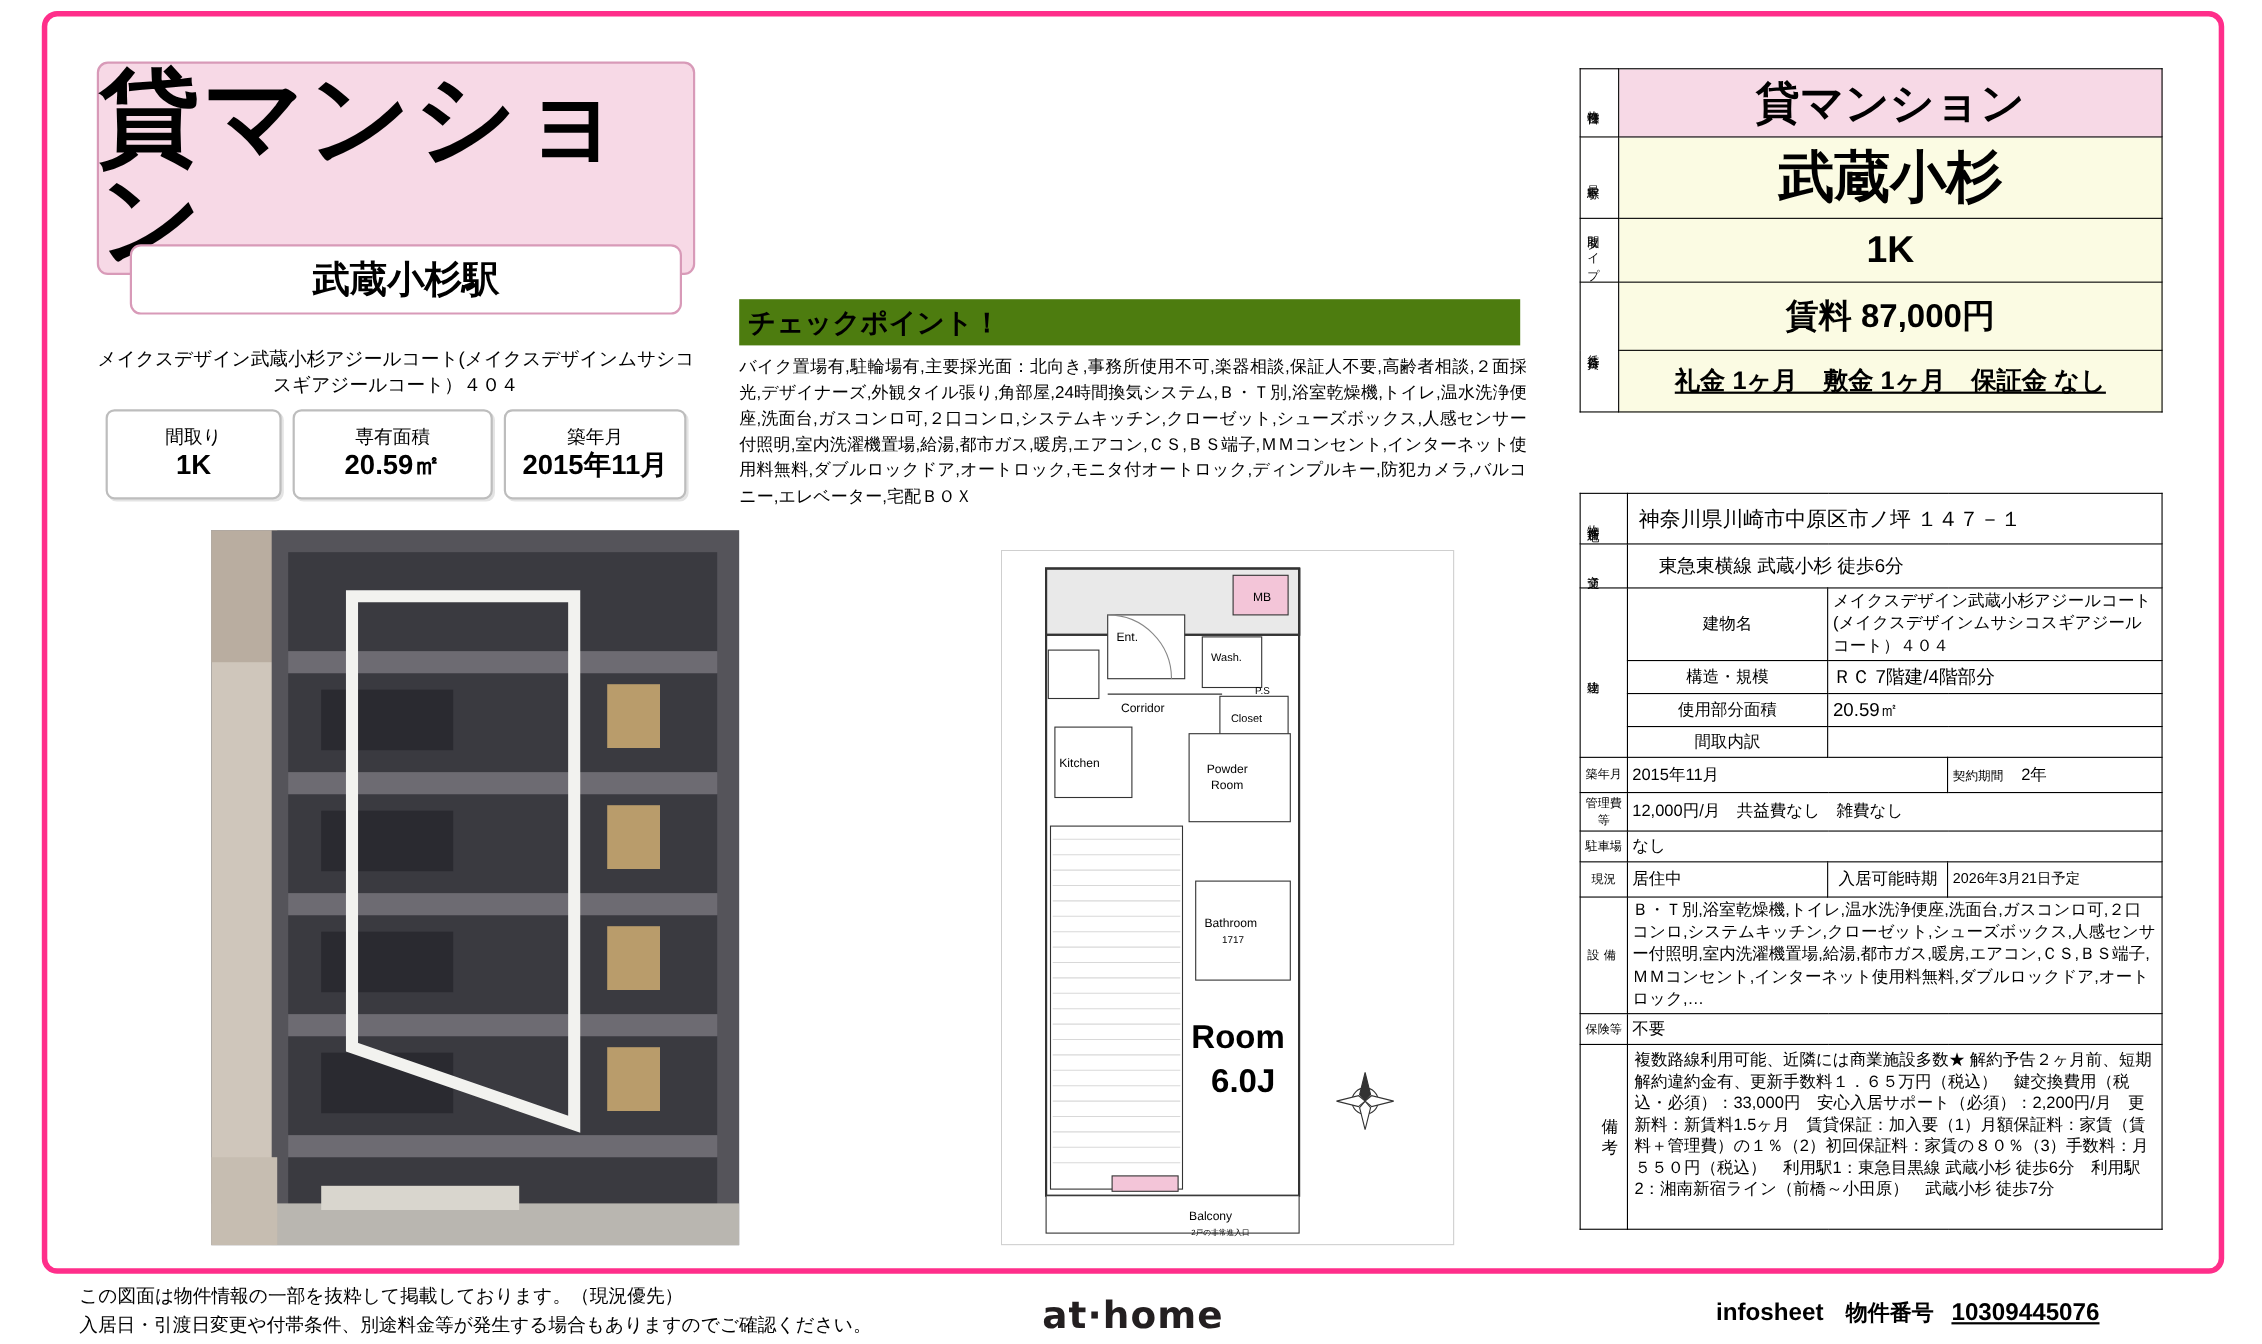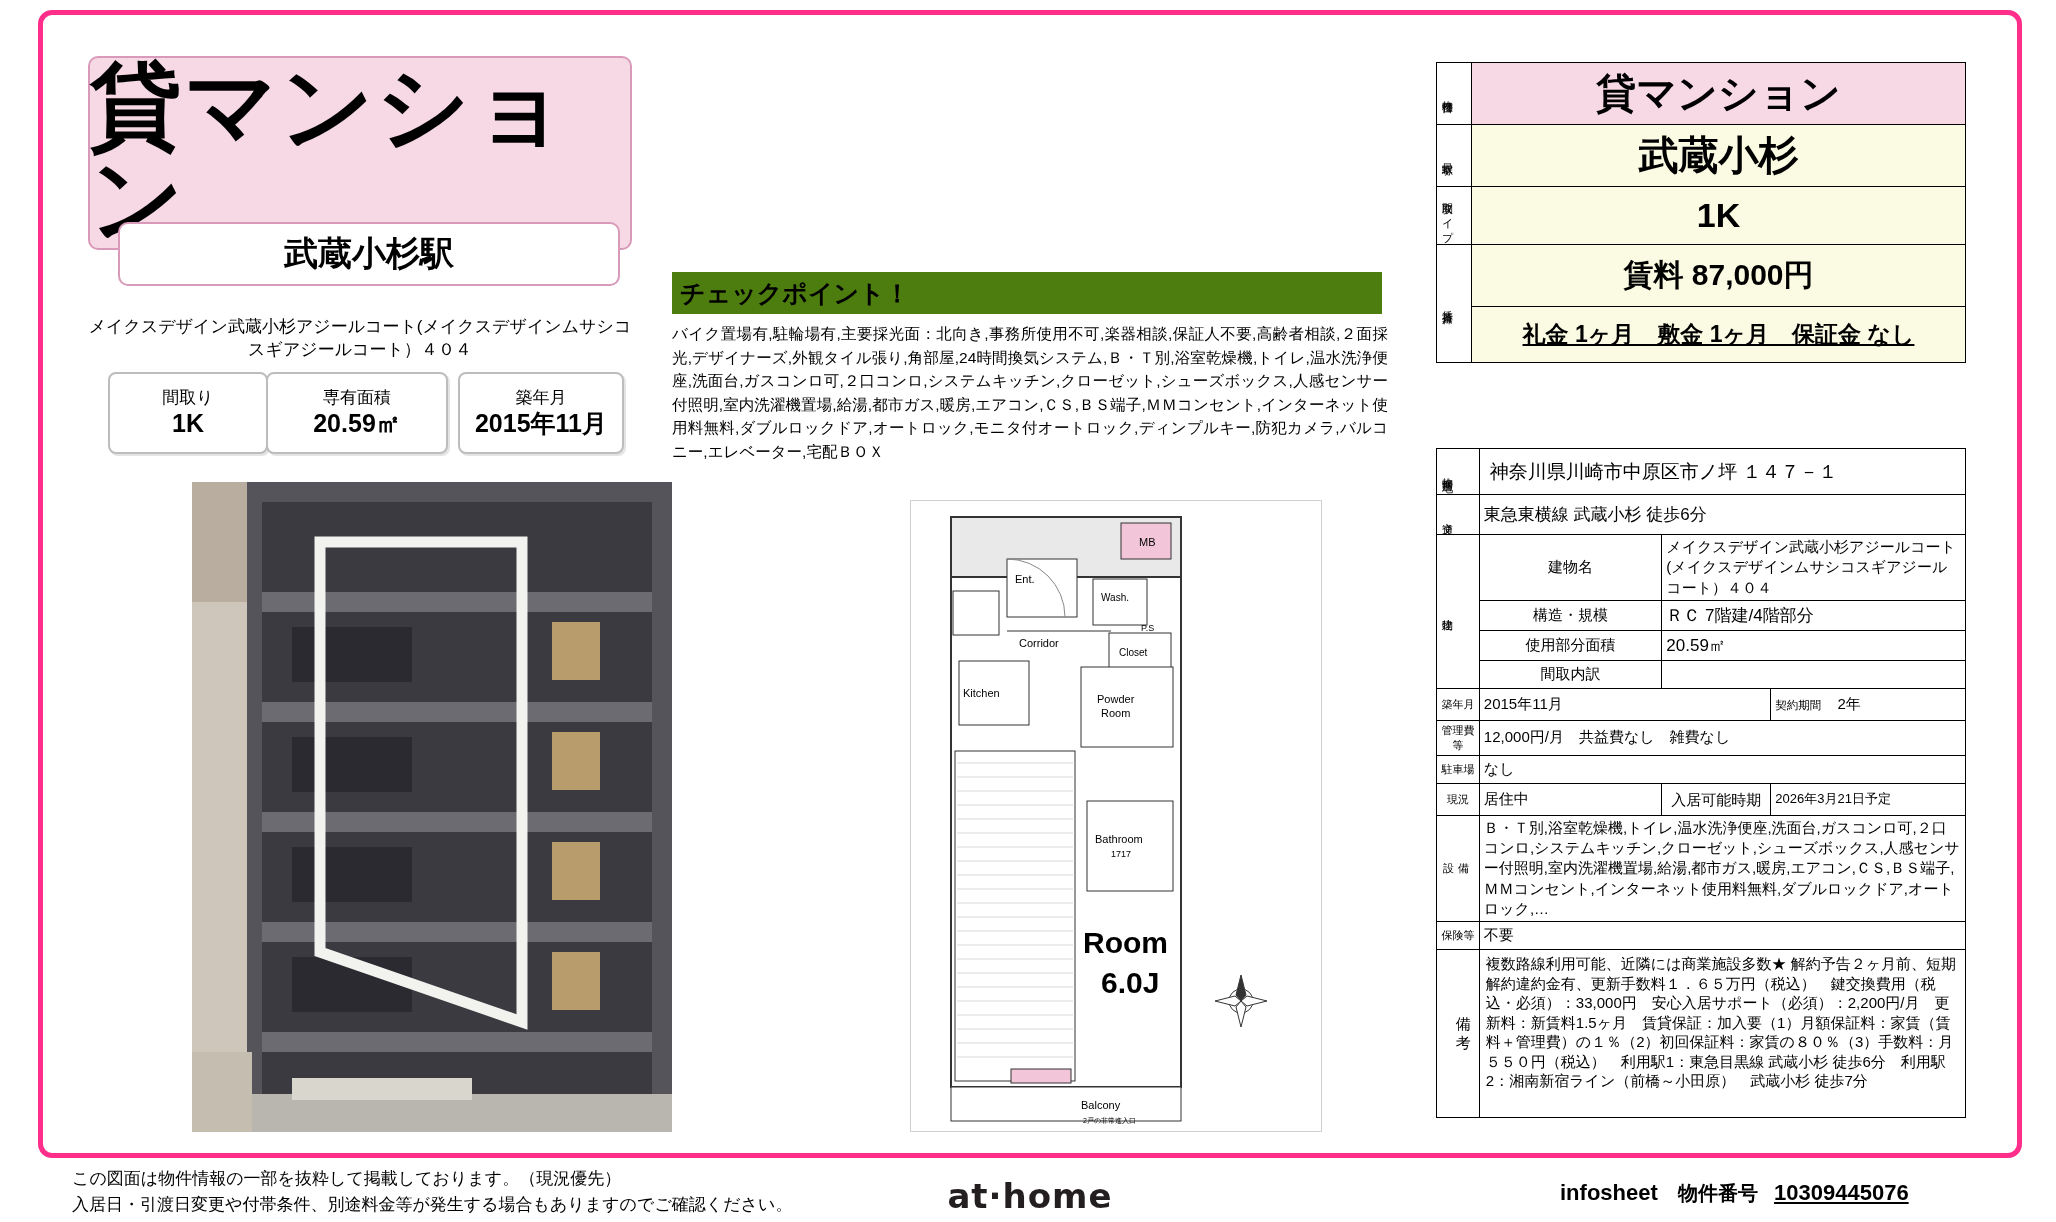--- a/index.html
+++ b/index.html
@@ -42,21 +42,21 @@
   }
   .spec-row{position:absolute;left:96px;top:372px;width:540px;height:78px;}
   .spec{
     position:absolute;top:0;height:78px;background:#fff;
     border:2px solid #bdbdbd;border-radius:8px;
     display:flex;flex-direction:column;align-items:center;justify-content:center;
     box-shadow:2px 2px 0 #e4e4e4;
   }
   .spec .lbl{font-size:17px;line-height:1.15;}
   .spec .val{font-size:25px;font-weight:700;line-height:1.2;}
-  .spec1{left:12px;width:156px;align-items:center;}
+  .spec1{left:0;width:156px;align-items:center;}
   .spec2{left:170px;width:178px;text-align:right;}
   .spec3{left:362px;width:162px;}
 
   .check-box{
     position:absolute;left:672px;top:272px;width:710px;height:42px;
     background:#4d7c0f;display:flex;align-items:center;
   }
   .check-box .t{font-size:25px;font-weight:700;padding-left:8px;}
   .check-body{
     position:absolute;left:672px;top:322px;width:716px;
@@ -76,21 +76,21 @@
   .vlabel{
     writing-mode:vertical-rl;text-orientation:upright;
     font-size:11px;letter-spacing:1px;line-height:1.05;
     text-align:center;white-space:nowrap;
   }
   .hdr-top{position:absolute;left:1436px;top:62px;width:530px;}
   .hdr-top td.lab{width:26px;background:#fff;text-align:center;}
   .pinkrow{background:#f7d9e6;}
   .creamrow{background:#fbfbe3;}
   .big1{font-size:40px;font-weight:700;text-align:center;font-family:"DejaVu Sans",sans-serif;}
-  .big2{font-size:40px;font-weight:700;text-align:center;}
+  .big2{font-size:51px;font-weight:700;text-align:center;}
   .big3{font-size:34px;font-weight:700;text-align:center;}
   .big4{font-size:30px;font-weight:700;text-align:center;}
   .big5{font-size:23px;font-weight:700;text-align:center;text-decoration:underline;}
 
   .det{position:absolute;left:1436px;top:448px;width:530px;}
   .det td{font-size:15px;}
   .det td.lab{width:26px;text-align:center;background:#fff;}
   .det .v{font-size:16px;}
   .small{font-size:11.5px;line-height:1.3;}
   .tiny{font-size:11px;line-height:1.35;}
@@ -311,21 +311,21 @@
         <tr style="height:46px">
       <td class="lab">
             <div class="vlabel">物件所在地</div>
           </td>
       <td colspan="3" class="v" style="font-size:19px;padding-left:10px;">神奈川県川崎市中原区市ノ坪 １４７－１</td>
     </tr>
     <tr style="height:40px">
       <td class="lab">
             <div class="vlabel">交通</div>
           </td>
-      <td colspan="3" class="v" style="font-size:17px;padding-left:4px;">東急東横線 武蔵小杉 徒歩6分</td>
+      <td colspan="3" class="v" style="font-size:17px;padding-left:28px;">東急東横線 武蔵小杉 徒歩6分</td>
     </tr>
 
     <tr style="height:36px">
       <td class="lab" rowspan="4">
             <div class="vlabel">建物</div>
           </td>
       <td class="sublab">建物名</td>
       <td colspan="2" class="tiny">メイクスデザイン武蔵小杉アジールコート(メイクスデザインムサシコスギアジールコート）４０４</td>
     </tr>
     <tr style="height:30px">

